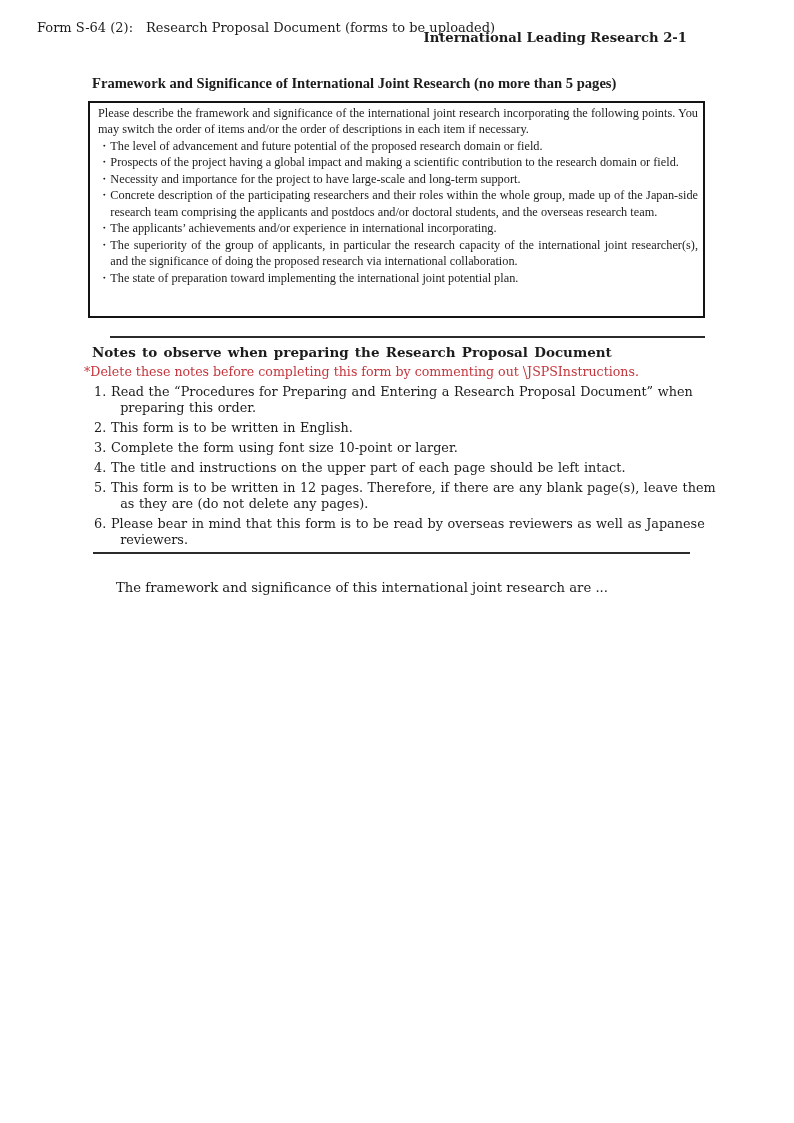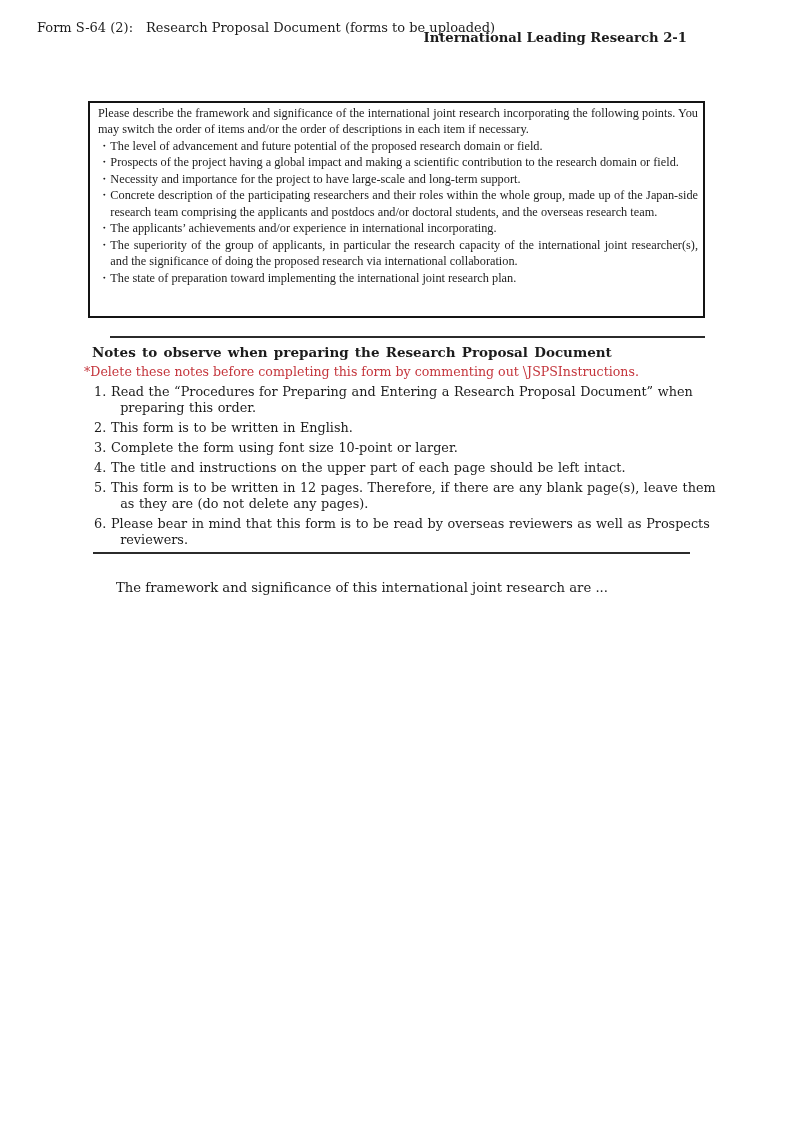--- a/index.html
+++ b/index.html
@@ -52,20 +52,21 @@
 <body>
 
 <div class="page">
 
   <div class="hdr-left cm">
     <span>Form S-64 (2):</span><span class="hdr-title">Research Proposal Document (forms to be uploaded)</span>
   </div>
 
   <div class="hdr-right cm">International Leading Research 2-1</div>
 
+  <h1 class="section-heading times">Framework and Significance of International Joint Research (no more than 5 pages)</h1>
 
   <div class="instruction-box times">
     <p class="intro">Please describe the framework and significance of the international joint research incorporating the following points. You may switch the order of items and/or the order of descriptions in each item if necessary.</p>
 
     <div class="bullet-row">
       <span class="bullet-mark">・</span>
       <span class="bullet-text">The level of advancement and future potential of the proposed research domain or field.</span>
     </div>
     <div class="bullet-row">
       <span class="bullet-mark">・</span>
@@ -82,21 +83,21 @@
     <div class="bullet-row">
       <span class="bullet-mark">・</span>
       <span class="bullet-text">The applicants’ achievements and/or experience in international incorporating.</span>
     </div>
     <div class="bullet-row">
       <span class="bullet-mark">・</span>
       <span class="bullet-text">The superiority of the group of applicants, in particular the research capacity of the international joint researcher(s), and the significance of doing the proposed research via international collaboration.</span>
     </div>
     <div class="bullet-row">
       <span class="bullet-mark">・</span>
-      <span class="bullet-text">The state of preparation toward implementing the international joint research plan.</span>
+      <span class="bullet-text">The state of preparation toward implementing the international joint potential plan.</span>
     </div>
   </div>
 
   <div class="rule rule1"></div>
 
   <div class="notes-title cm">Notes to observe when preparing the Research Proposal Document</div>
   <div class="notes-warning cm">*Delete these notes before completing this form by commenting out \JSPSInstructions.</div>
 
   <div class="notes-list cm">
     <div class="note-row">
@@ -116,21 +117,21 @@
       <span class="note-num">4.</span>
       <span class="note-text">The title and instructions on the upper part of each page should be left intact.</span>
     </div>
     <div class="note-row">
       <span class="note-num">5.</span>
       <span class="note-text">This form is to be written in 12 pages. Therefore, if there are any blank page(s), leave them
   as they are (do not delete any pages).</span>
     </div>
     <div class="note-row">
       <span class="note-num">6.</span>
-      <span class="note-text">Please bear in mind that this form is to be read by overseas reviewers as well as Prospects
+      <span class="note-text">Please bear in mind that this form is to be read by overseas reviewers as well as Japanese
   reviewers.</span>
     </div>
   </div>
 
   <div class="rule rule2"></div>
 
   <p class="body-line cm">The framework and significance of this international joint research are ...</p>
 
 </div>
 

